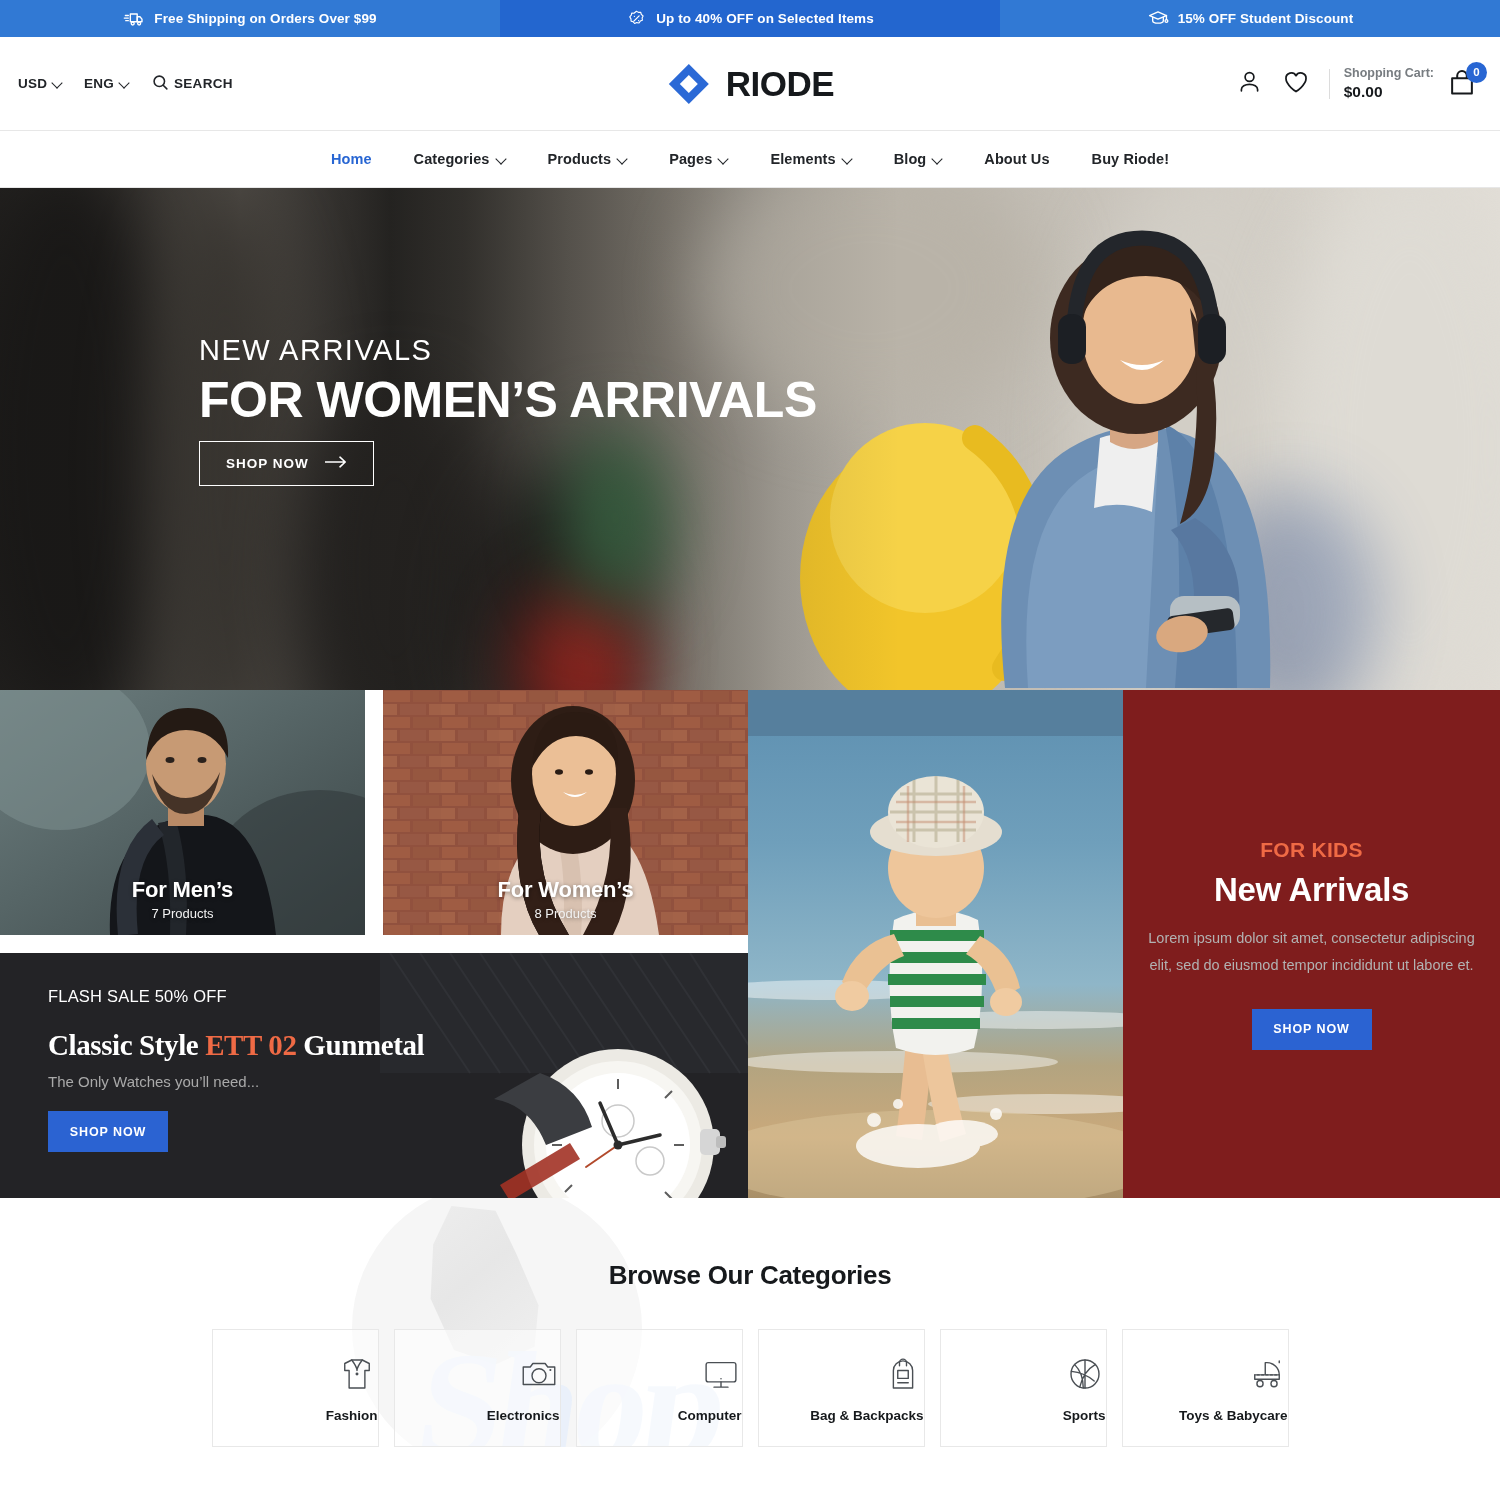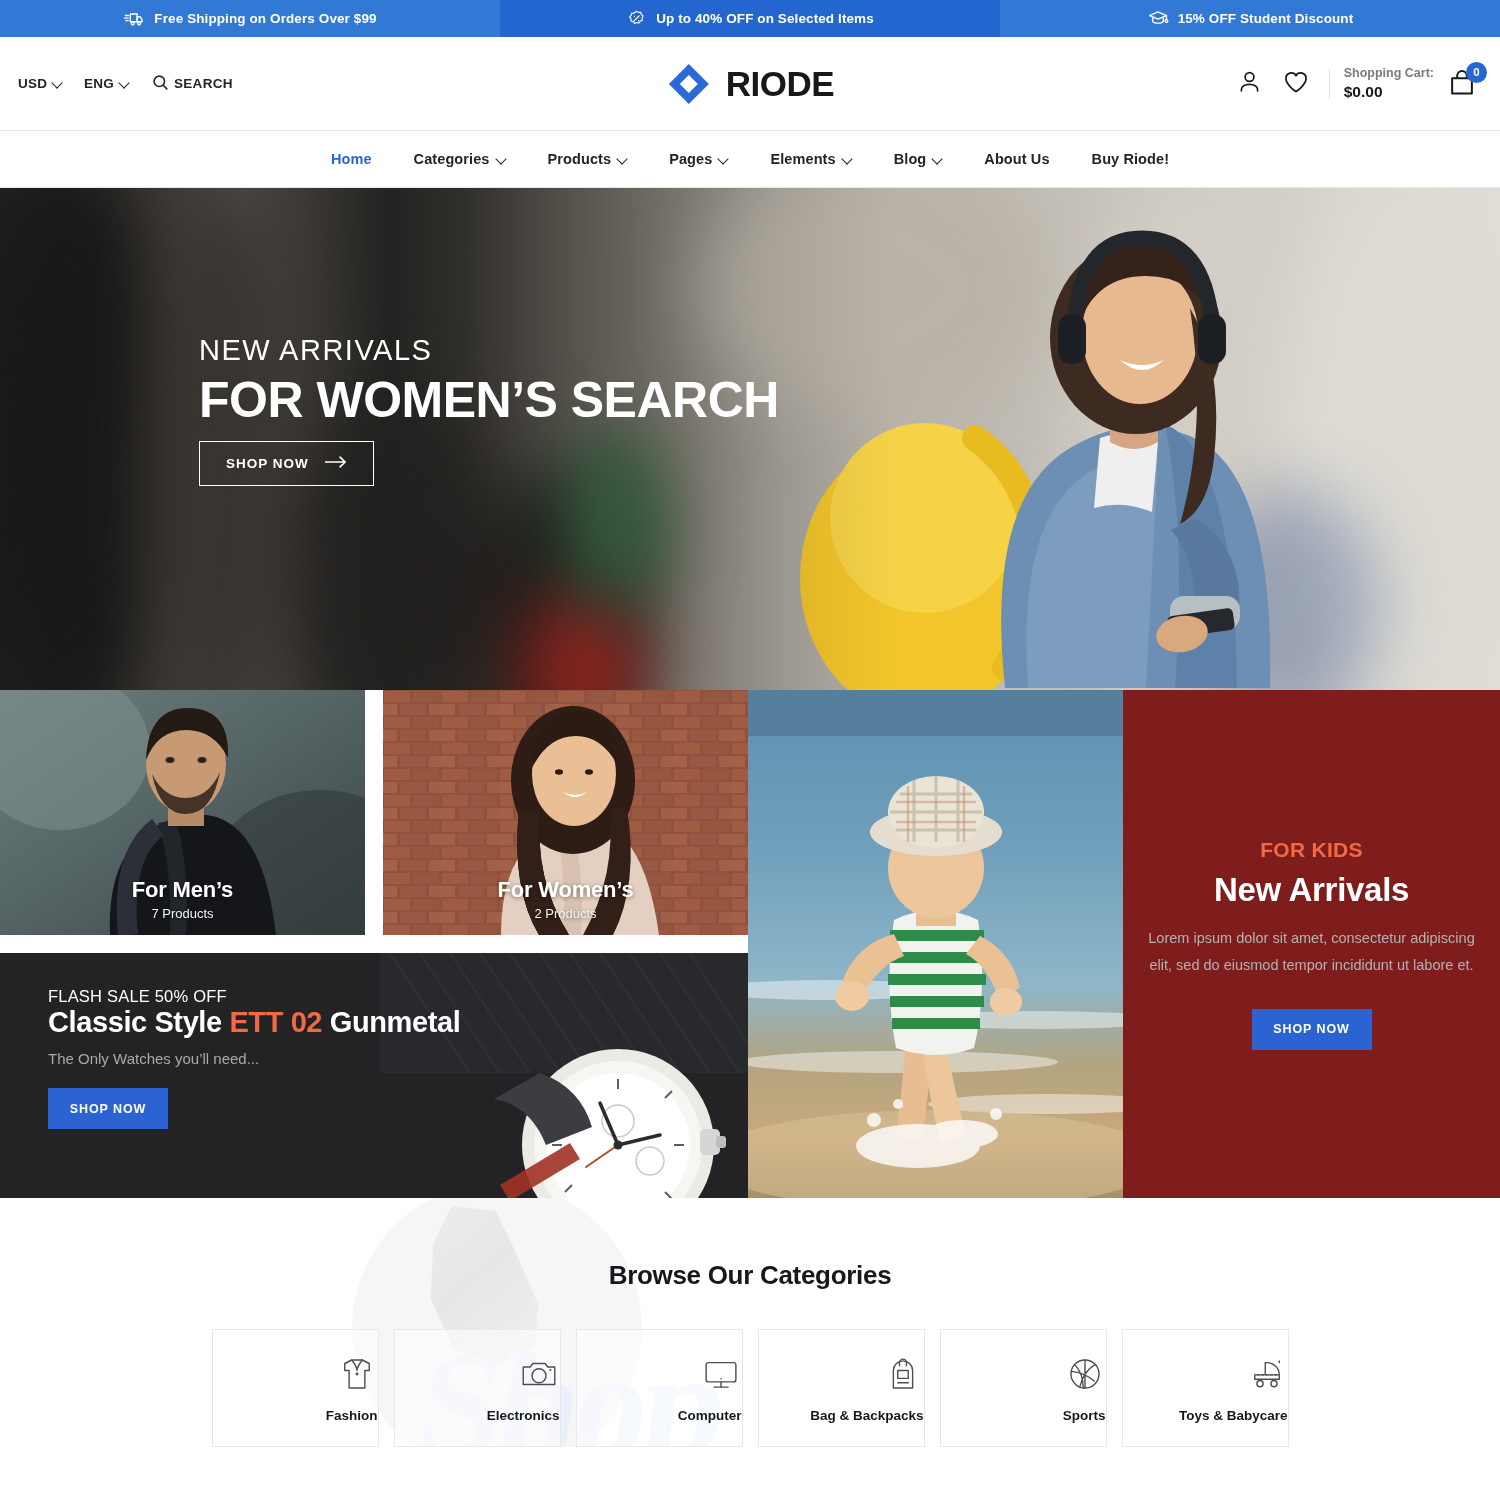--- a/index.html
+++ b/index.html
@@ -154,21 +154,21 @@
     text-shadow: 0 1px 4px rgba(0,0,0,.45);
   }
   .flash {
     position: relative; width: 748px; height: 245px; margin-top: 18px;
     background: #232323; overflow: hidden; cursor: pointer;
   }
   .flash-bg { position: absolute; inset: 0; }
   .flash-content { position: absolute; left: 48px; top: 34px; z-index: 4; }
   .flash-eyebrow { font-size: 16.5px; color: #fff; font-weight: 400; letter-spacing: .2px; }
   .flash-title {
-    font-size: 29px; font-weight: 800; color: #fff; margin-top: 0; letter-spacing: -.4px;
+    font-size: 29px; font-weight: 800; color: #fff; margin-top: 23px; letter-spacing: -.4px; font-family: Liberation Serif, serif;
   }
   .flash-title .accent { color: #ef6a45; }
   .flash-sub { font-size: 15px; color: #a9a9a9; margin-top: 11px; }
   .btn-solid {
     display: inline-flex; align-items: center; justify-content: center;
     background: #2b63d2; color: #fff; border: none;
     font-size: 12.5px; font-weight: 800; letter-spacing: .9px;
     cursor: pointer; font-family: inherit;
   }
   .flash-btn { width: 120px; height: 41px; margin-top: 21px; }
@@ -418,21 +418,21 @@
 
       <rect x="398" y="424" width="66" height="22" rx="5" fill="#25282c" transform="rotate(-8 431 435)"></rect>
 
       <ellipse cx="412" cy="446" rx="26" ry="18" fill="#d9a87f" transform="rotate(-10 412 446)"></ellipse>
     </svg>
   </div>
   <div class="hero-overlay"></div>
 
   <div class="hero-content">
     <div class="hero-eyebrow">NEW ARRIVALS</div>
-    <div class="hero-title">FOR WOMEN’S SEARCH</div>
+    <div class="hero-title">FOR WOMEN’S ARRIVALS</div>
     <button class="hero-btn">
       <span>SHOP NOW</span>
       <span>
         <svg width="22" height="12" viewBox="0 0 22 12" fill="none" stroke="#fff" stroke-width="1.6" stroke-linecap="round" stroke-linejoin="round">
           <path d="M0 6h20M15 1.2L20.2 6 15 10.8"></path>
         </svg>
       </span>
     </button>
   </div>
 </div>
@@ -510,21 +510,21 @@
 
             <path d="M149 78 q2 -56 44 -56 q44 0 42 54 q-16 -30 -42 -30 q-28 0 -44 32z" fill="#2b1b13"></path>
 
             <ellipse cx="176" cy="82" rx="4" ry="2.8" fill="#2a1c14"></ellipse>
             <ellipse cx="206" cy="82" rx="4" ry="2.8" fill="#2a1c14"></ellipse>
             <path d="M180 102 q12 10 24 0 q-12 6 -24 0z" fill="#fff"></path>
           </svg>
         </div>
         <div class="cat-card-caption">
           <div class="cat-card-title">For Women’s</div>
-          <div class="cat-card-count">2 Products</div>
+          <div class="cat-card-count">8 Products</div>
         </div>
       </div>
     </div>
 
     <div class="flash">
       <div class="flash-bg">
         <svg width="748" height="245" viewBox="0 0 748 245" preserveAspectRatio="none">
           <rect width="748" height="245" fill="#232326"></rect>
 
           <g opacity=".55">

